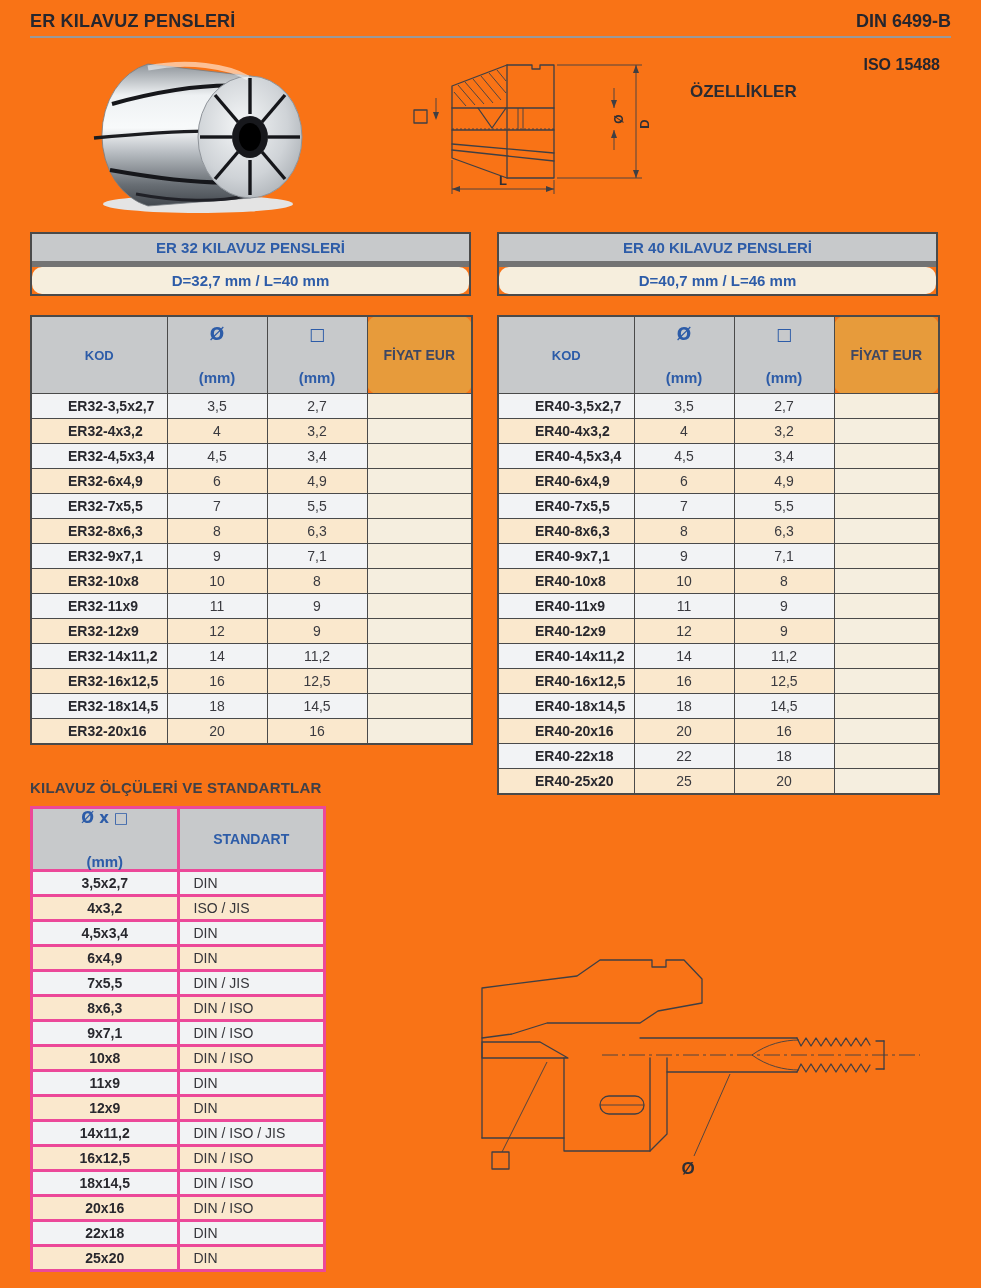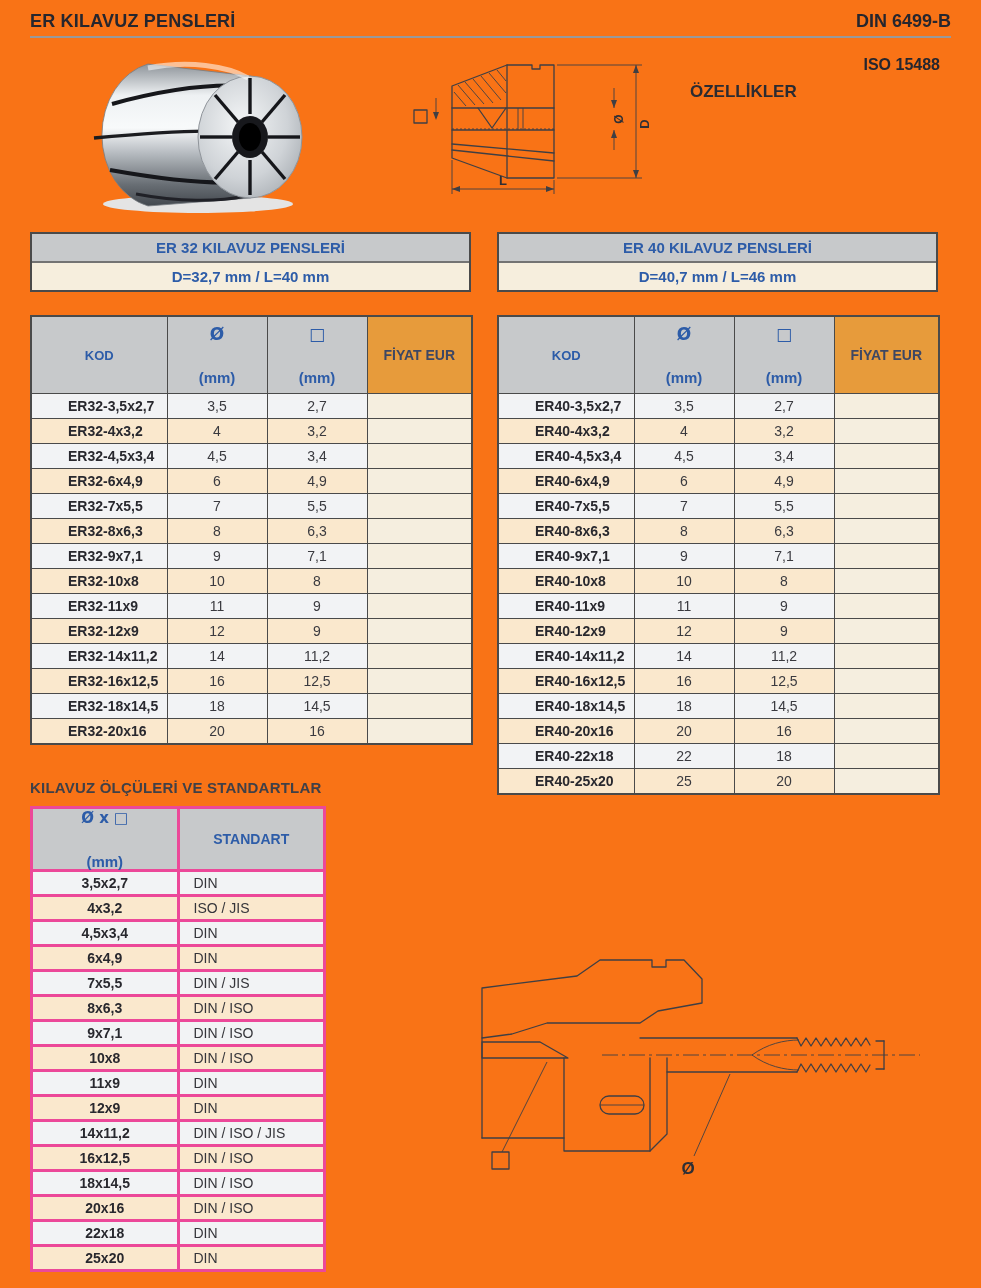--- a/index.html
+++ b/index.html
@@ -18,35 +18,35 @@
   .features-heading{font-size:17px;font-weight:bold;color:#2b2b31;margin:0 0 18px 0;}
   .features ul{list-style:none;margin:0;padding:0;}
   .features li{font-size:14px;color:#2f2f35;margin-bottom:24px;position:relative;padding-left:14px;}
   .features li::before{content:"";position:absolute;left:0;top:5px;width:6px;height:6px;
                        border-radius:50%;background:#2f2f35;}
 
   
   .banner{position:absolute;top:232px;width:441px;border:2px solid #4a4a4a;box-sizing:border-box;}
   .banner-er32{left:30px;}
   .banner-er40{left:497px;}
-  .banner-top{height:27px;background:#c7c9cb;border-bottom:2px solid #737373;
+  .banner-top{height:27px;background:#c7c9cb;border-bottom:6px solid #737373;
               display:flex;align-items:center;justify-content:center;
               font-size:15px;font-weight:bold;color:#2d5ca8;}
   .banner-bottom{height:27px;background:#f6eedd;display:flex;align-items:center;justify-content:center;
-              font-size:15px;font-weight:bold;color:#2d5ca8;}
+              font-size:15px;font-weight:bold;color:#2d5ca8;border-radius:10px;}
 
   
   .er-table-wrap{position:absolute;top:315px;}
   .er32-pos{left:30px;} .er40-pos{left:497px;}
   table{border-collapse:collapse;table-layout:fixed;}
   .er-table{width:441px;border:2px solid #4a4a4a;}
   .er-table th,.er-table td{border:1px solid #4a4a4a;box-sizing:border-box;}
   .er-table th{height:50px;background:#c7c9cb;color:#2d5ca8;font-size:13px;font-weight:bold;
                text-align:center;vertical-align:middle;padding:8px;}
-  .er-table th.price-h{background:#e79b3b;color:#3d4763;font-size:14px;}
+  .er-table th.price-h{background:#e79b3b;color:#3d4763;font-size:14px;border-radius:11px;}
   .th-sym{font-size:17px;line-height:18px;font-family:"DejaVu Sans",sans-serif;}
   .th-unit{font-size:15px;line-height:14px;margin-top:28px;}
   .er-table td{height:25px;font-size:14px;color:#3a3a3f;text-align:center;vertical-align:middle;padding:0;}
   .er-table td.kod{text-align:left;padding-left:36px;font-weight:bold;color:#28282e;}
   .er-table tbody tr:nth-child(odd) td{background:#f2f3f5;}
   .er-table tbody tr:nth-child(even) td{background:#fae8cd;}
   .er-table tbody tr td.price{background:#f5eedf;}
   .col-kod{width:136px;} .col-d{width:100px;} .col-sq{width:100px;} .col-price{width:105px;}
 
   

